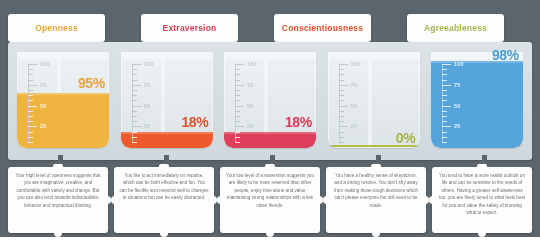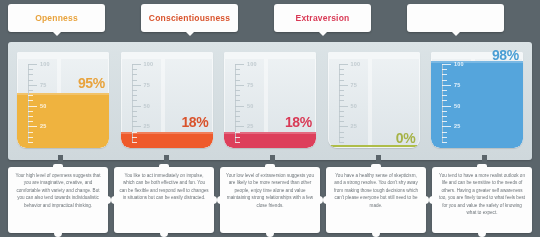--- a/index.html
+++ b/index.html
@@ -20,21 +20,21 @@
 
   
   .tabs-row {
     position: absolute;
     top: 0;
     left: 0;
     width: 512px;
     height: 40px;
     display: flex;
     justify-content: space-between;
-    padding: 4px 8px 0 8px;
+    padding: 14px 8px 0 8px;
     box-sizing: border-box;
   }
   .tab {
     position: relative;
     width: 97px;
     height: 28px;
     background: #fdfdfd;
     border-radius: 3px;
     box-shadow: 0 1px 2px rgba(0,0,0,0.25);
     display: flex;
@@ -253,28 +253,29 @@
 <body>
 
 <div id="app">
 
   <div class="tabs-row">
     <div class="tab">
       <span class="tab-label" style="color: rgb(232, 163, 61);">Openness</span>
       <span class="tab-notch"></span>
     </div>
     <div class="tab">
+      <span class="tab-label" style="color: rgb(217, 58, 86);">Extraversion</span>
+      <span class="tab-notch"></span>
+    </div>
+    <div class="tab">
       <span class="tab-label" style="color: rgb(217, 83, 44);">Conscientiousness</span>
       <span class="tab-notch"></span>
     </div>
     <div class="tab">
-      <span class="tab-label" style="color: rgb(217, 58, 86);">Extraversion</span>
-      <span class="tab-notch"></span>
-    </div>
-    <div class="tab">
+      <span class="tab-label" style="color: rgb(166, 179, 72);">Agreeableness</span>
       <span class="tab-notch"></span>
     </div>
   </div>
 
   <div class="panel">
     <div class="beakers">
 
       <div class="beaker-cell">
         <span class="pct" style="color: rgb(232, 163, 61); bottom: 63px;">95%</span>
         <div class="beaker">

